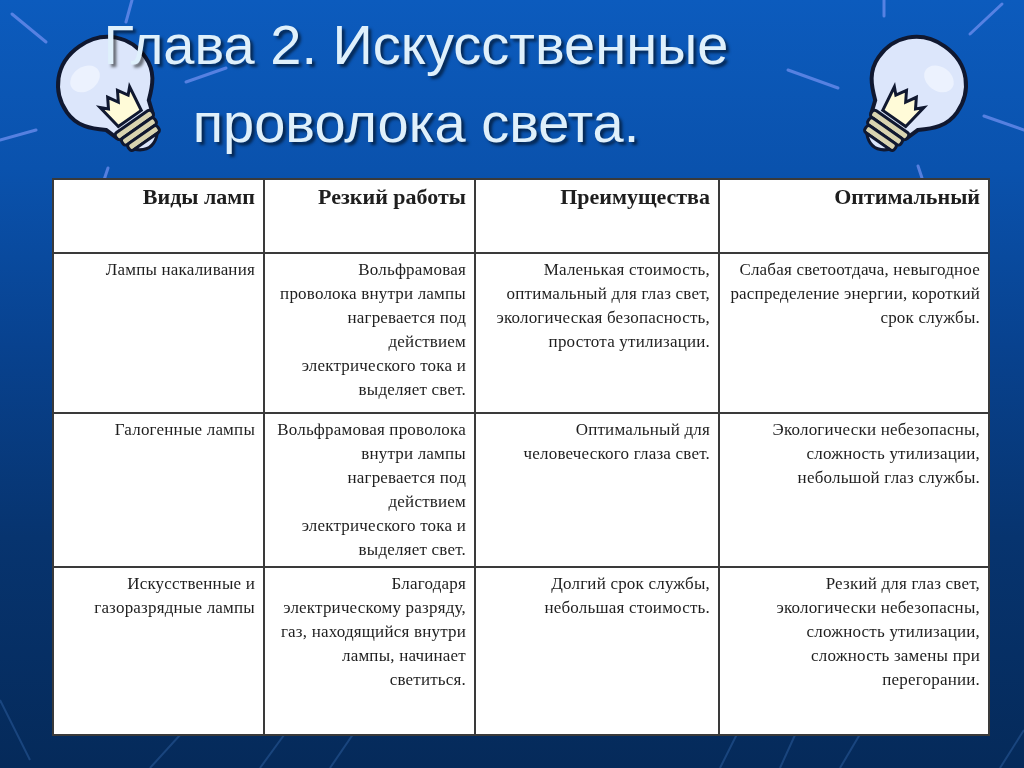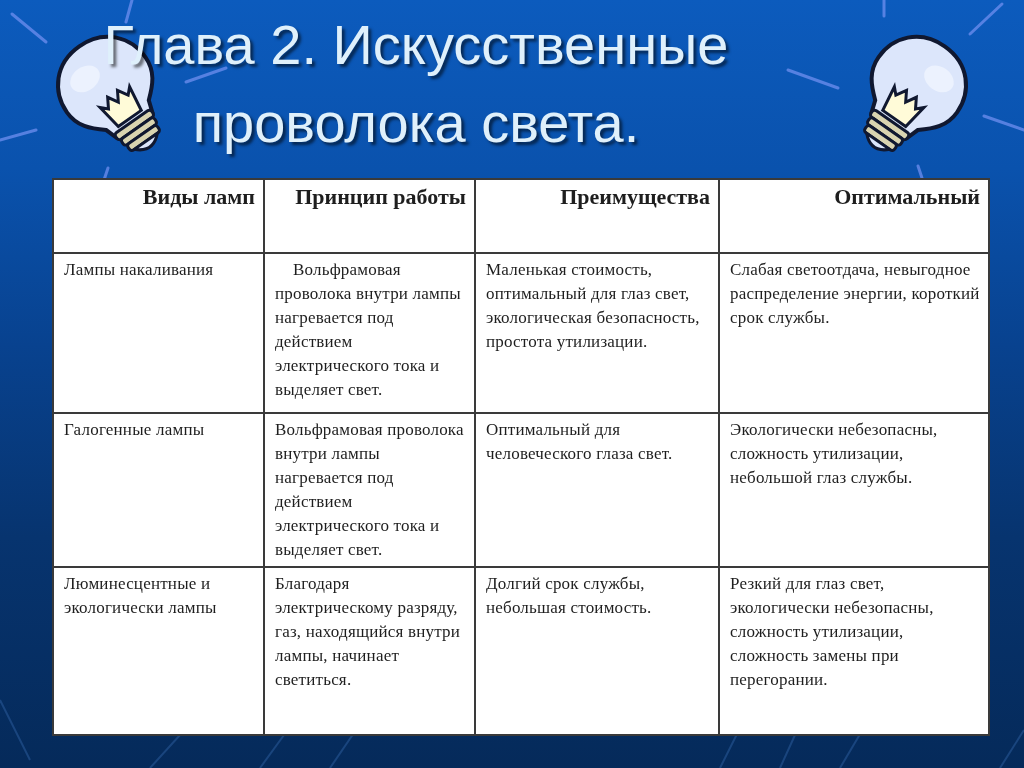--- a/index.html
+++ b/index.html
@@ -19,21 +19,21 @@
     .bulb { position: absolute; }
     .bulb-left { left: 42px; top: 28px; width: 140px; height: 130px; }
     .bulb-right { left: 842px; top: 28px; width: 140px; height: 130px; }
     table.lamps {
       position: absolute; left: 52px; top: 178px; width: 936px; height: 546px;
       border-collapse: collapse; background: #ffffff;
       font-family: "Liberation Serif", serif; color: #1e1e1e;
       table-layout: fixed;
     }
     table.lamps th, table.lamps td {
-      border: 2px solid #3a3a3a; vertical-align: top; text-align: left;
+      border: 2px solid #3a3a3a; vertical-align: top; text-align: right;
     }
     table.lamps th {
       font-size: 22px; font-weight: bold; text-align: right; line-height: 30px;
       padding: 2px 8px; height: 68px;
     }
     table.lamps td {
       font-size: 17px; line-height: 24px; padding: 4px 8px 4px 10px;
       letter-spacing: 0.2px;
     }
     col.c1 { width: 211px; } col.c2 { width: 211px; } col.c3 { width: 244px; } col.c4 { width: 270px; }
@@ -100,38 +100,38 @@
 <table class="lamps">
   <colgroup>
       <col class="c1">
       <col class="c2">
       <col class="c3">
       <col class="c4">
     </colgroup>
   <thead>
     <tr>
       <th>Виды ламп</th>
-      <th>Принцип работы</th>
+      <th>Резкий работы</th>
       <th>Преимущества</th>
       <th>Оптимальный</th>
     </tr>
   </thead>
   <tbody>
     <tr class="r1">
       <td>Лампы накаливания</td>
       <td><span class="indent">Вольфрамовая проволока внутри лампы нагревается под действием электрического тока и выделяет свет.</span></td>
       <td>Маленькая стоимость, оптимальный для глаз свет, экологическая безопасность, простота утилизации.</td>
       <td>Слабая светоотдача, невыгодное распределение энергии, короткий срок службы.</td>
     </tr>
     <tr class="r2">
       <td>Галогенные лампы</td>
       <td>Вольфрамовая проволока внутри лампы нагревается под действием электрического тока и выделяет свет.</td>
       <td>Оптимальный для человеческого глаза свет.</td>
       <td>Экологически небезопасны, сложность утилизации, небольшой глаз службы.</td>
     </tr>
     <tr class="r3">
-      <td>Люминесцентные и экологически лампы</td>
+      <td>Искусственные и газоразрядные лампы</td>
       <td>Благодаря электрическому разряду, газ, находящийся внутри лампы, начинает светиться.</td>
       <td>Долгий срок службы, небольшая стоимость.</td>
       <td>Резкий для глаз свет, экологически небезопасны, сложность утилизации, сложность замены при перегорании.</td>
     </tr>
   </tbody>
 </table>
 
 </body></html>

